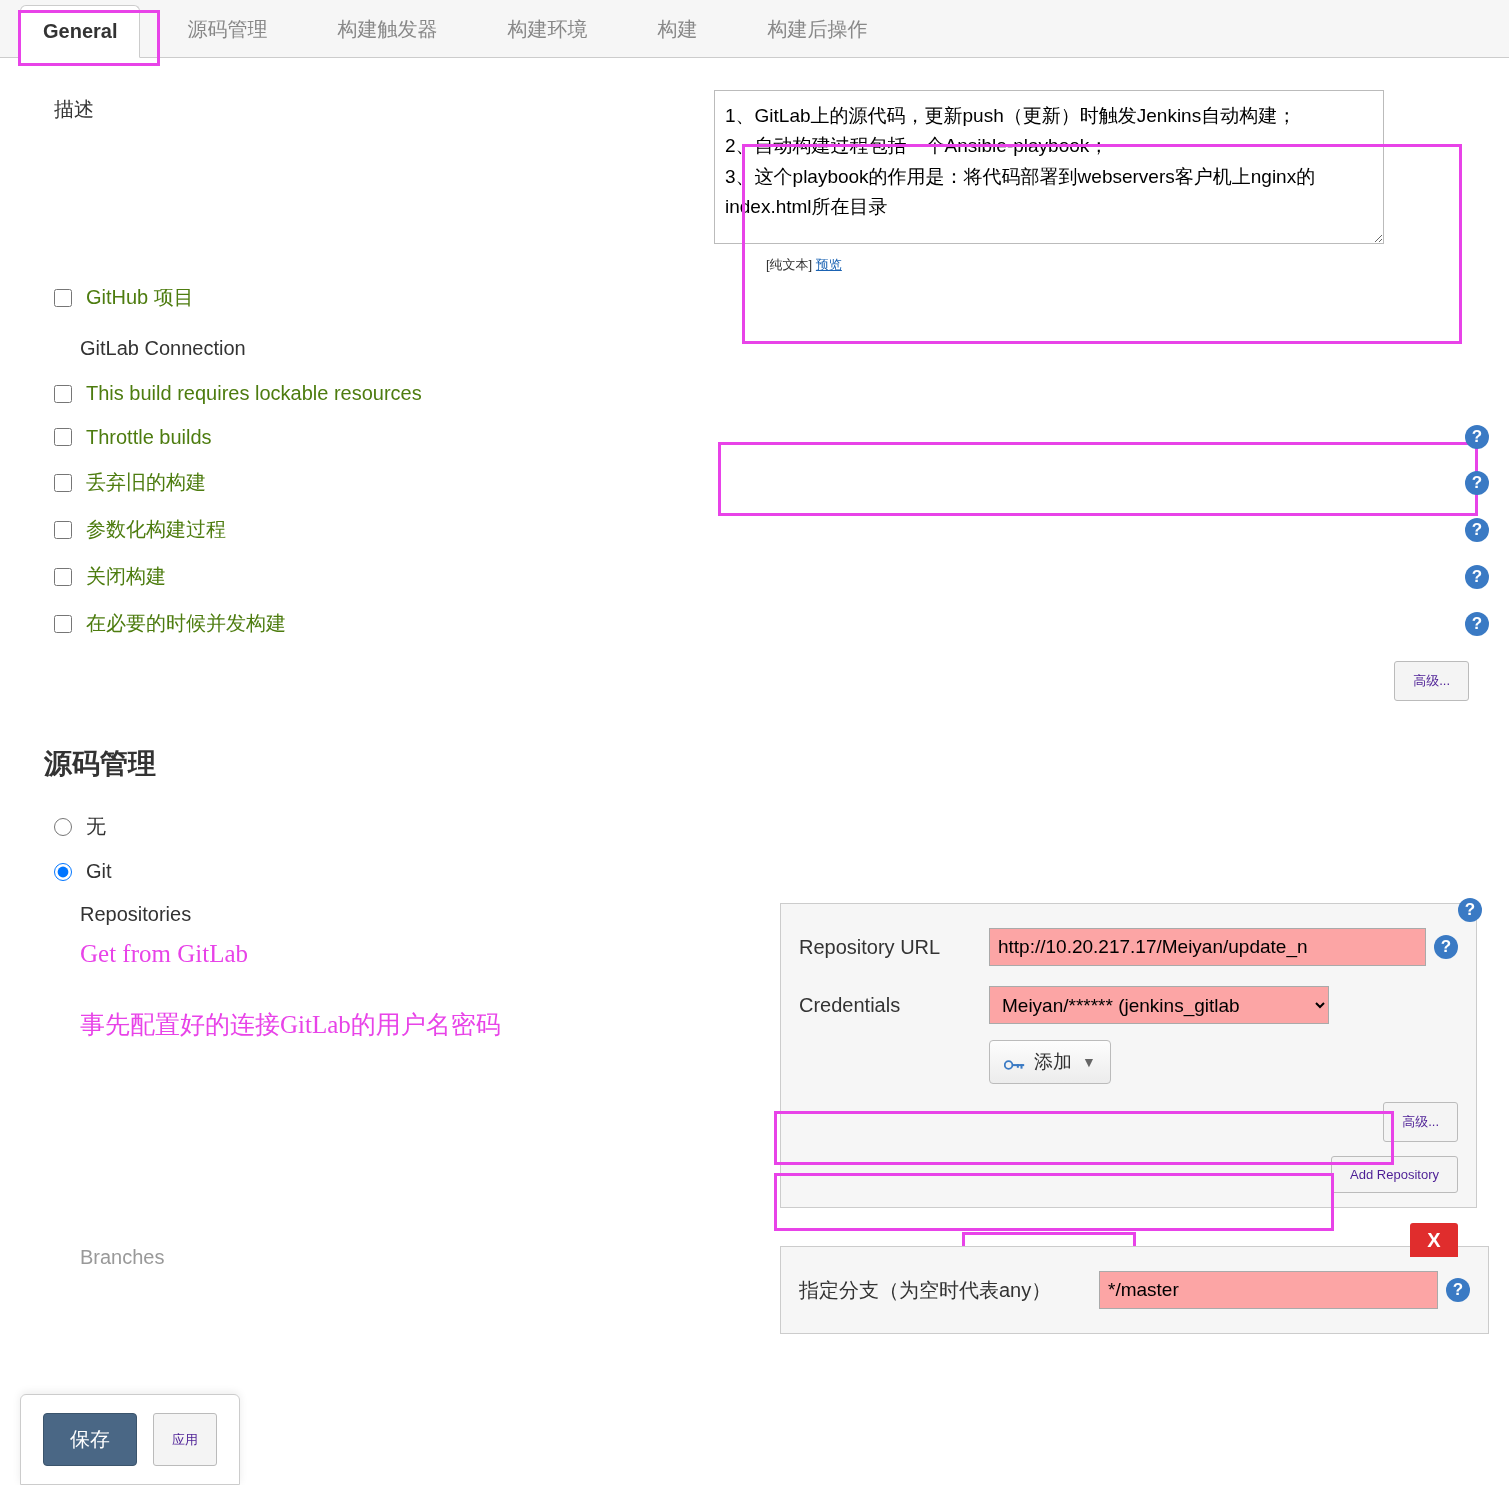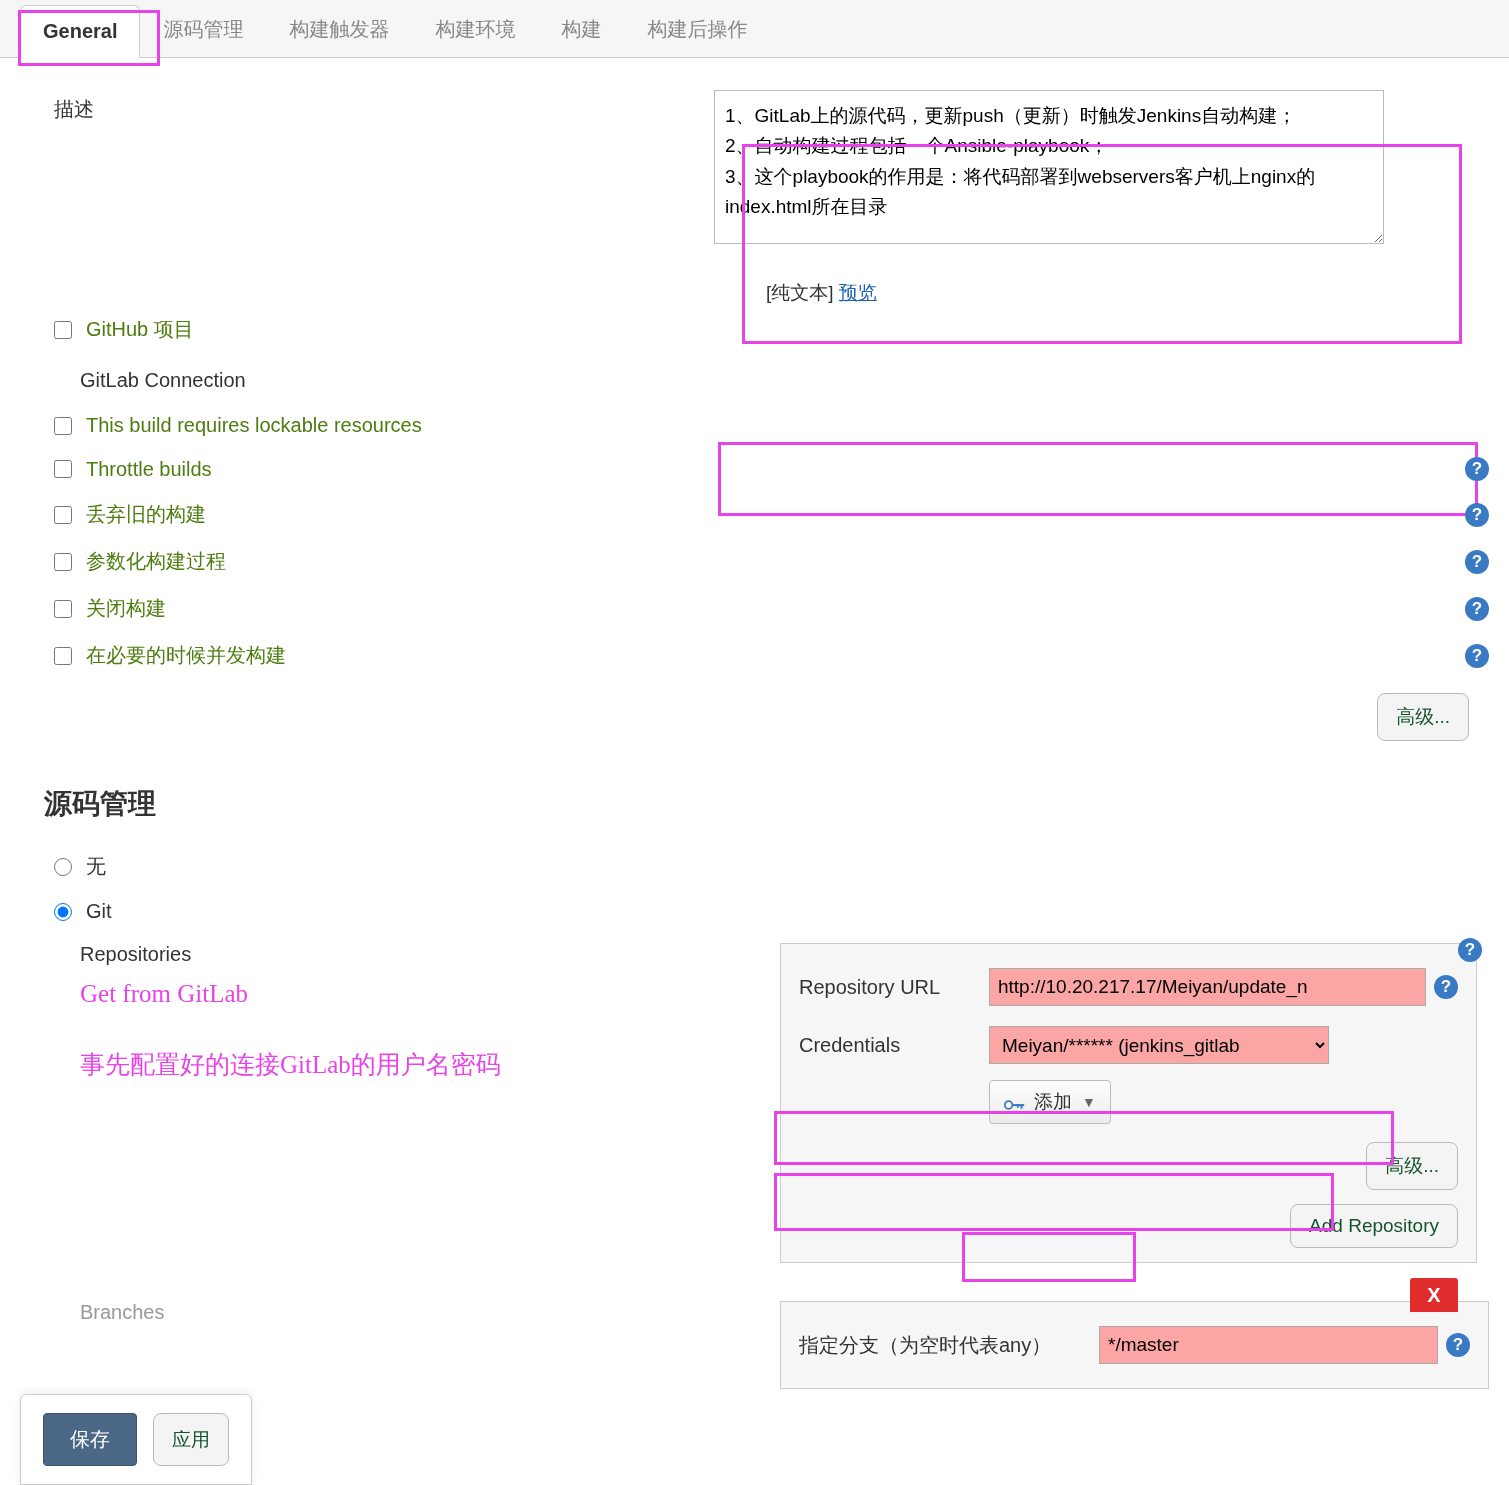--- a/index.html
+++ b/index.html
@@ -9,20 +9,21 @@
     background: #fff;
     color: #333;
     width: 1509px;
   }
   .tabs {
     display: flex;
     border-bottom: 1px solid #ccc;
     background: #f6f6f6;
     padding: 0 0 0 20px;
     align-items: flex-end;
+    gap: 24px;
   }
   .tab {
     padding: 14px 22px;
     color: #888;
     cursor: pointer;
     font-size: 20px;
     border: 1px solid transparent;
     position: relative;
     top: 1px;
   }
@@ -53,21 +54,21 @@
     height: 154px;
     padding: 10px;
     font-size: 19px;
     border: 1px solid #bbb;
     resize: both;
     line-height: 1.6;
     font-family: Liberation Sans, sans-serif;
   }
   .hl-pink { border: 3px solid #e843e8; position: absolute; pointer-events: none; }
   .hl-desc { left: 742px; top: 86px; width: 720px; height: 200px; }
-  .below-desc { padding-left: 746px; margin-top: 24px; font-size: 19px; }
+  .below-desc { padding-left: 746px; margin-top: 0; font-size: 13px; }
   .below-desc a { color: #1b63b3; text-decoration: underline; }
   .checkbox-row {
     display: flex;
     align-items: center;
     padding: 10px 0 10px 34px;
     position: relative;
   }
   .checkbox-row input[type="checkbox"] {
     width: 18px; height: 18px; margin-right: 14px;
   }
@@ -91,21 +92,21 @@
   }
   .gitlab-row .label { width: 660px; font-size: 20px; padding-top: 4px; }
   select.fullselect {
     width: 670px; height: 40px; font-size: 19px; padding: 4px 8px;
     border: 1px solid #aaa; background: #fff;
   }
   .hl-gitlab { left: 718px; top: 384px; width: 760px; height: 74px; }
   .adv-btn-row { display: flex; justify-content: flex-end; padding: 14px 20px 14px 0; }
   .btn {
     padding: 10px 18px; border: 1px solid #bbb; background: #f4f4f4;
-    border-radius: 8px; font-size: 19px; cursor: pointer; color: #14532d;
+    border-radius: 3px; font-size: 13px; cursor: pointer; color: #4c1d95;
   }
   .section-title { font-size: 28px; font-weight: bold; color: #333; padding: 30px 0 20px 24px; }
   .radio-row { display: flex; align-items: center; padding: 10px 0 10px 34px; }
   .radio-row input[type="radio"] { width: 18px; height: 18px; margin-right: 14px; }
   .radio-row .rlabel { font-size: 20px; }
   .repo-block { display: flex; padding: 10px 12px 10px 60px; align-items: flex-start; }
   .repo-left { width: 700px; position: relative; }
   .repo-left .rtitle { font-size: 20px; color: #333; }
   .annot { color: #e843e8; font-family: "SimSun","宋体",serif; font-size: 25px; padding-top: 14px; font-weight: 400; }
   .repo-panel {

